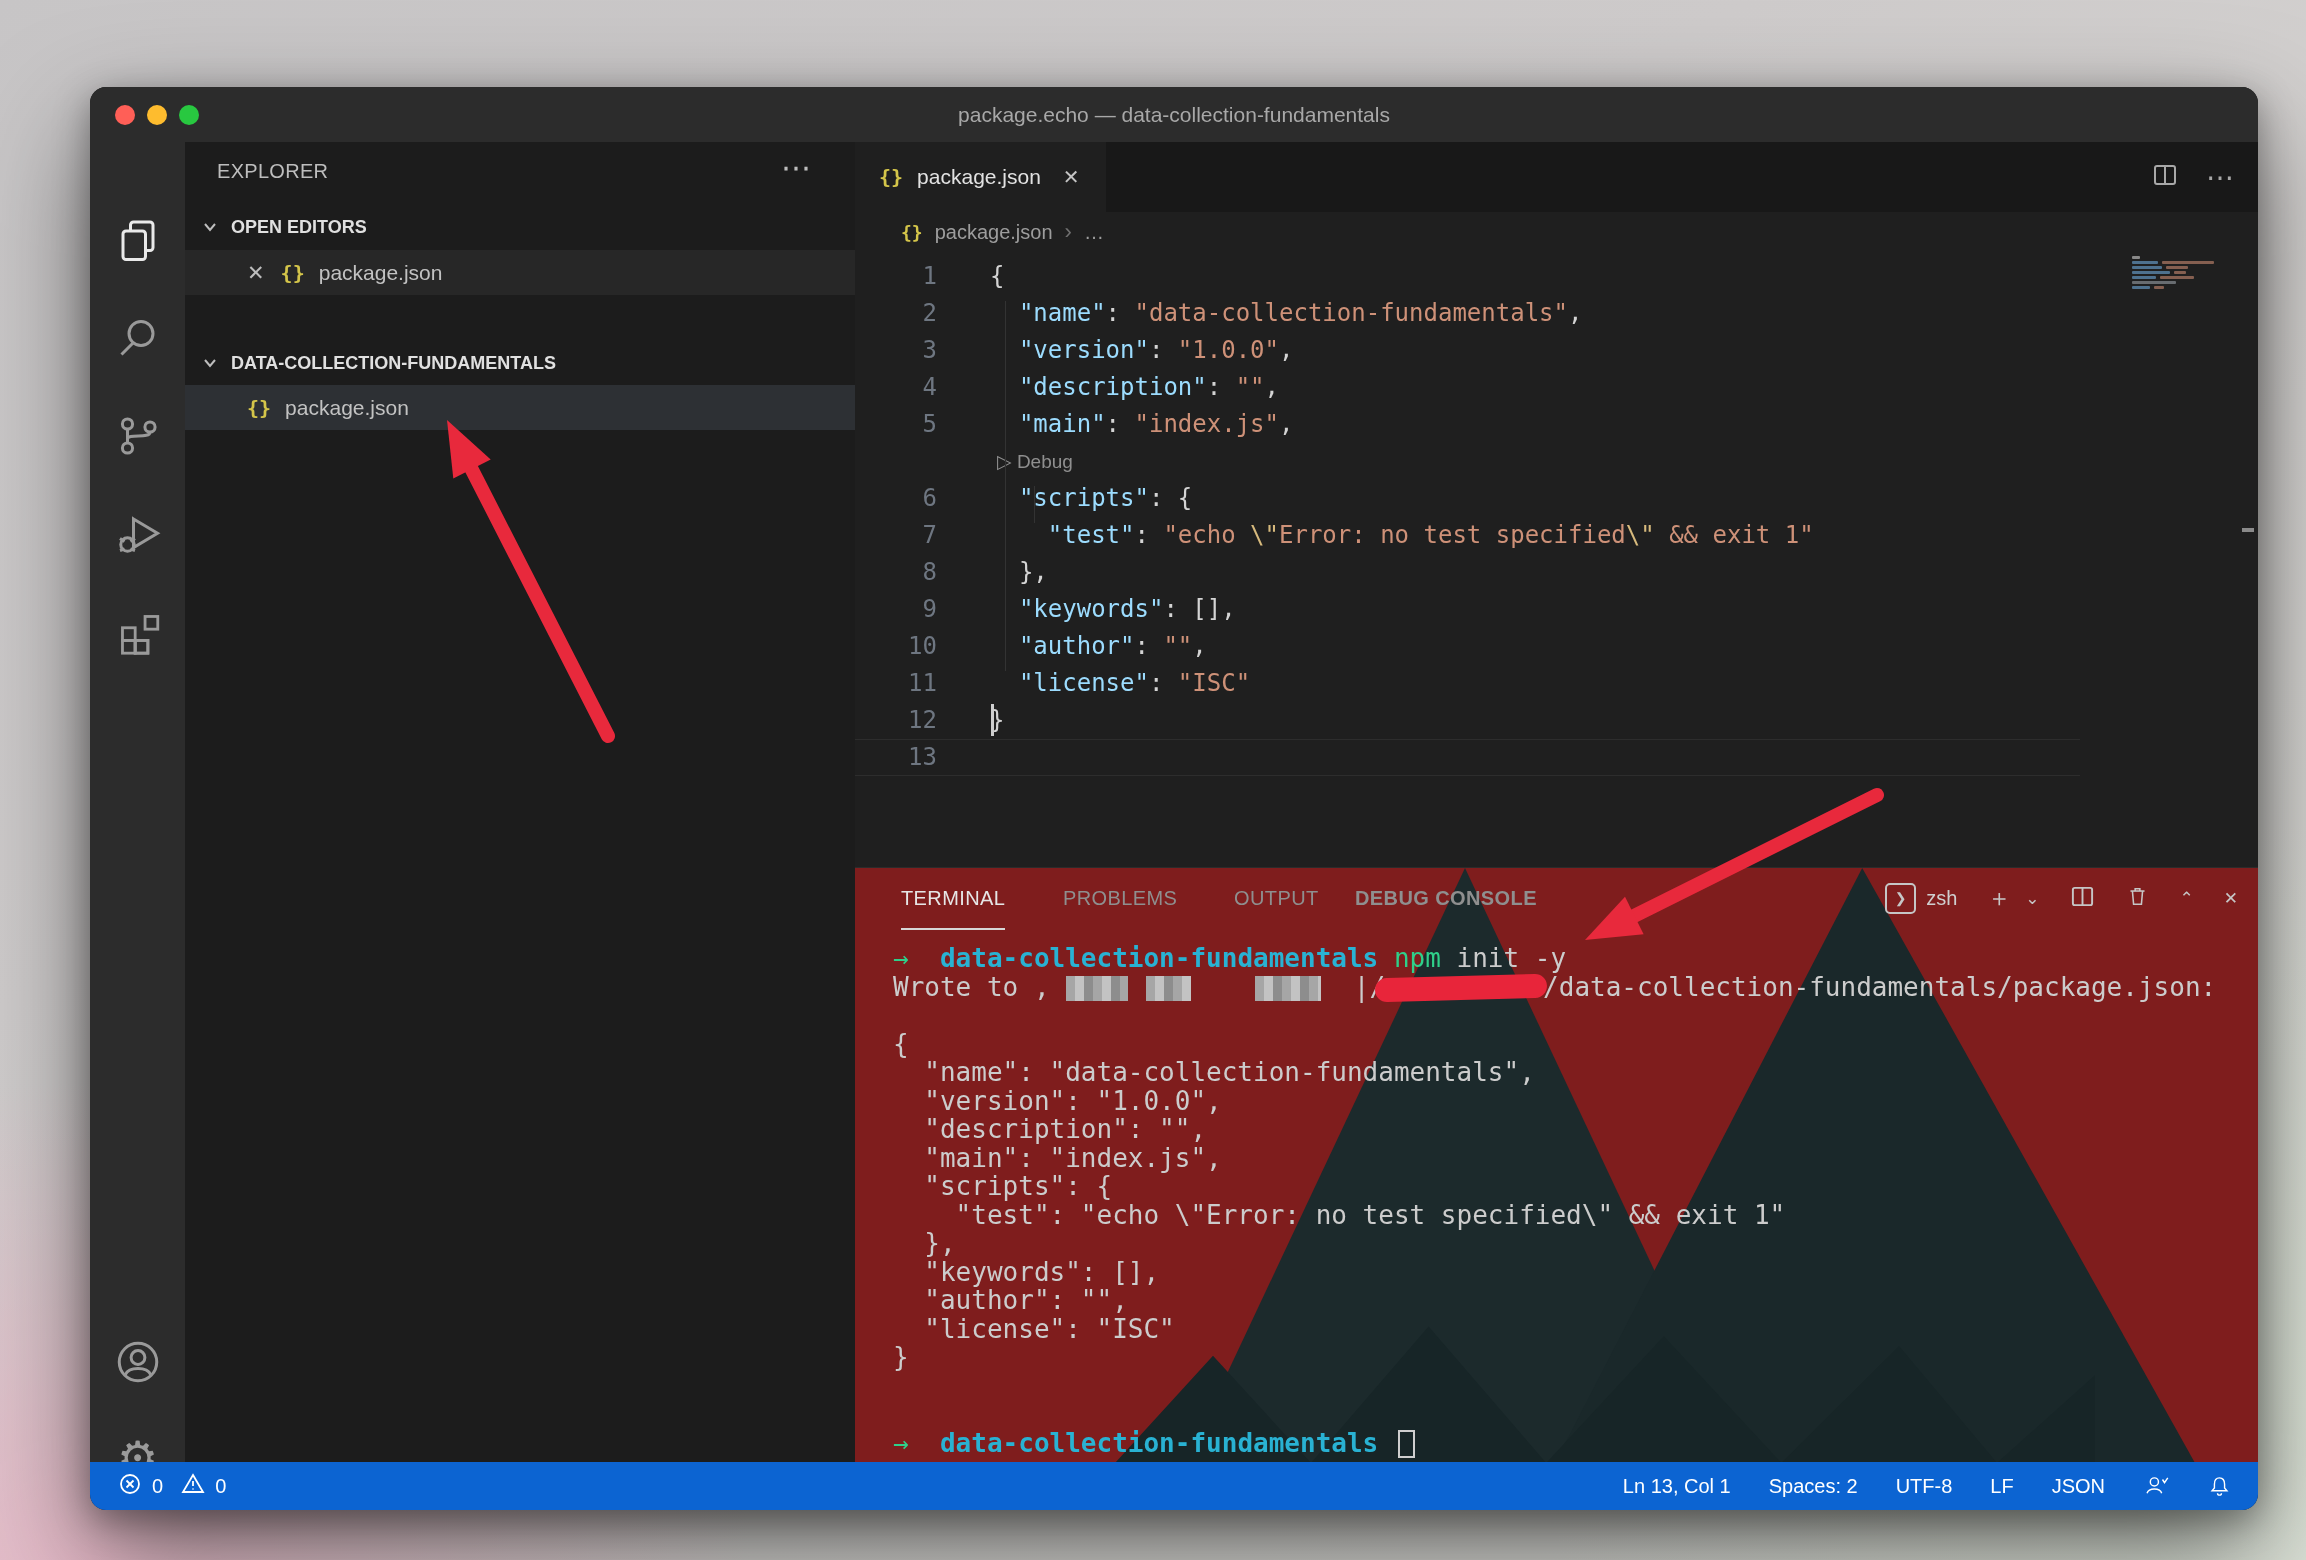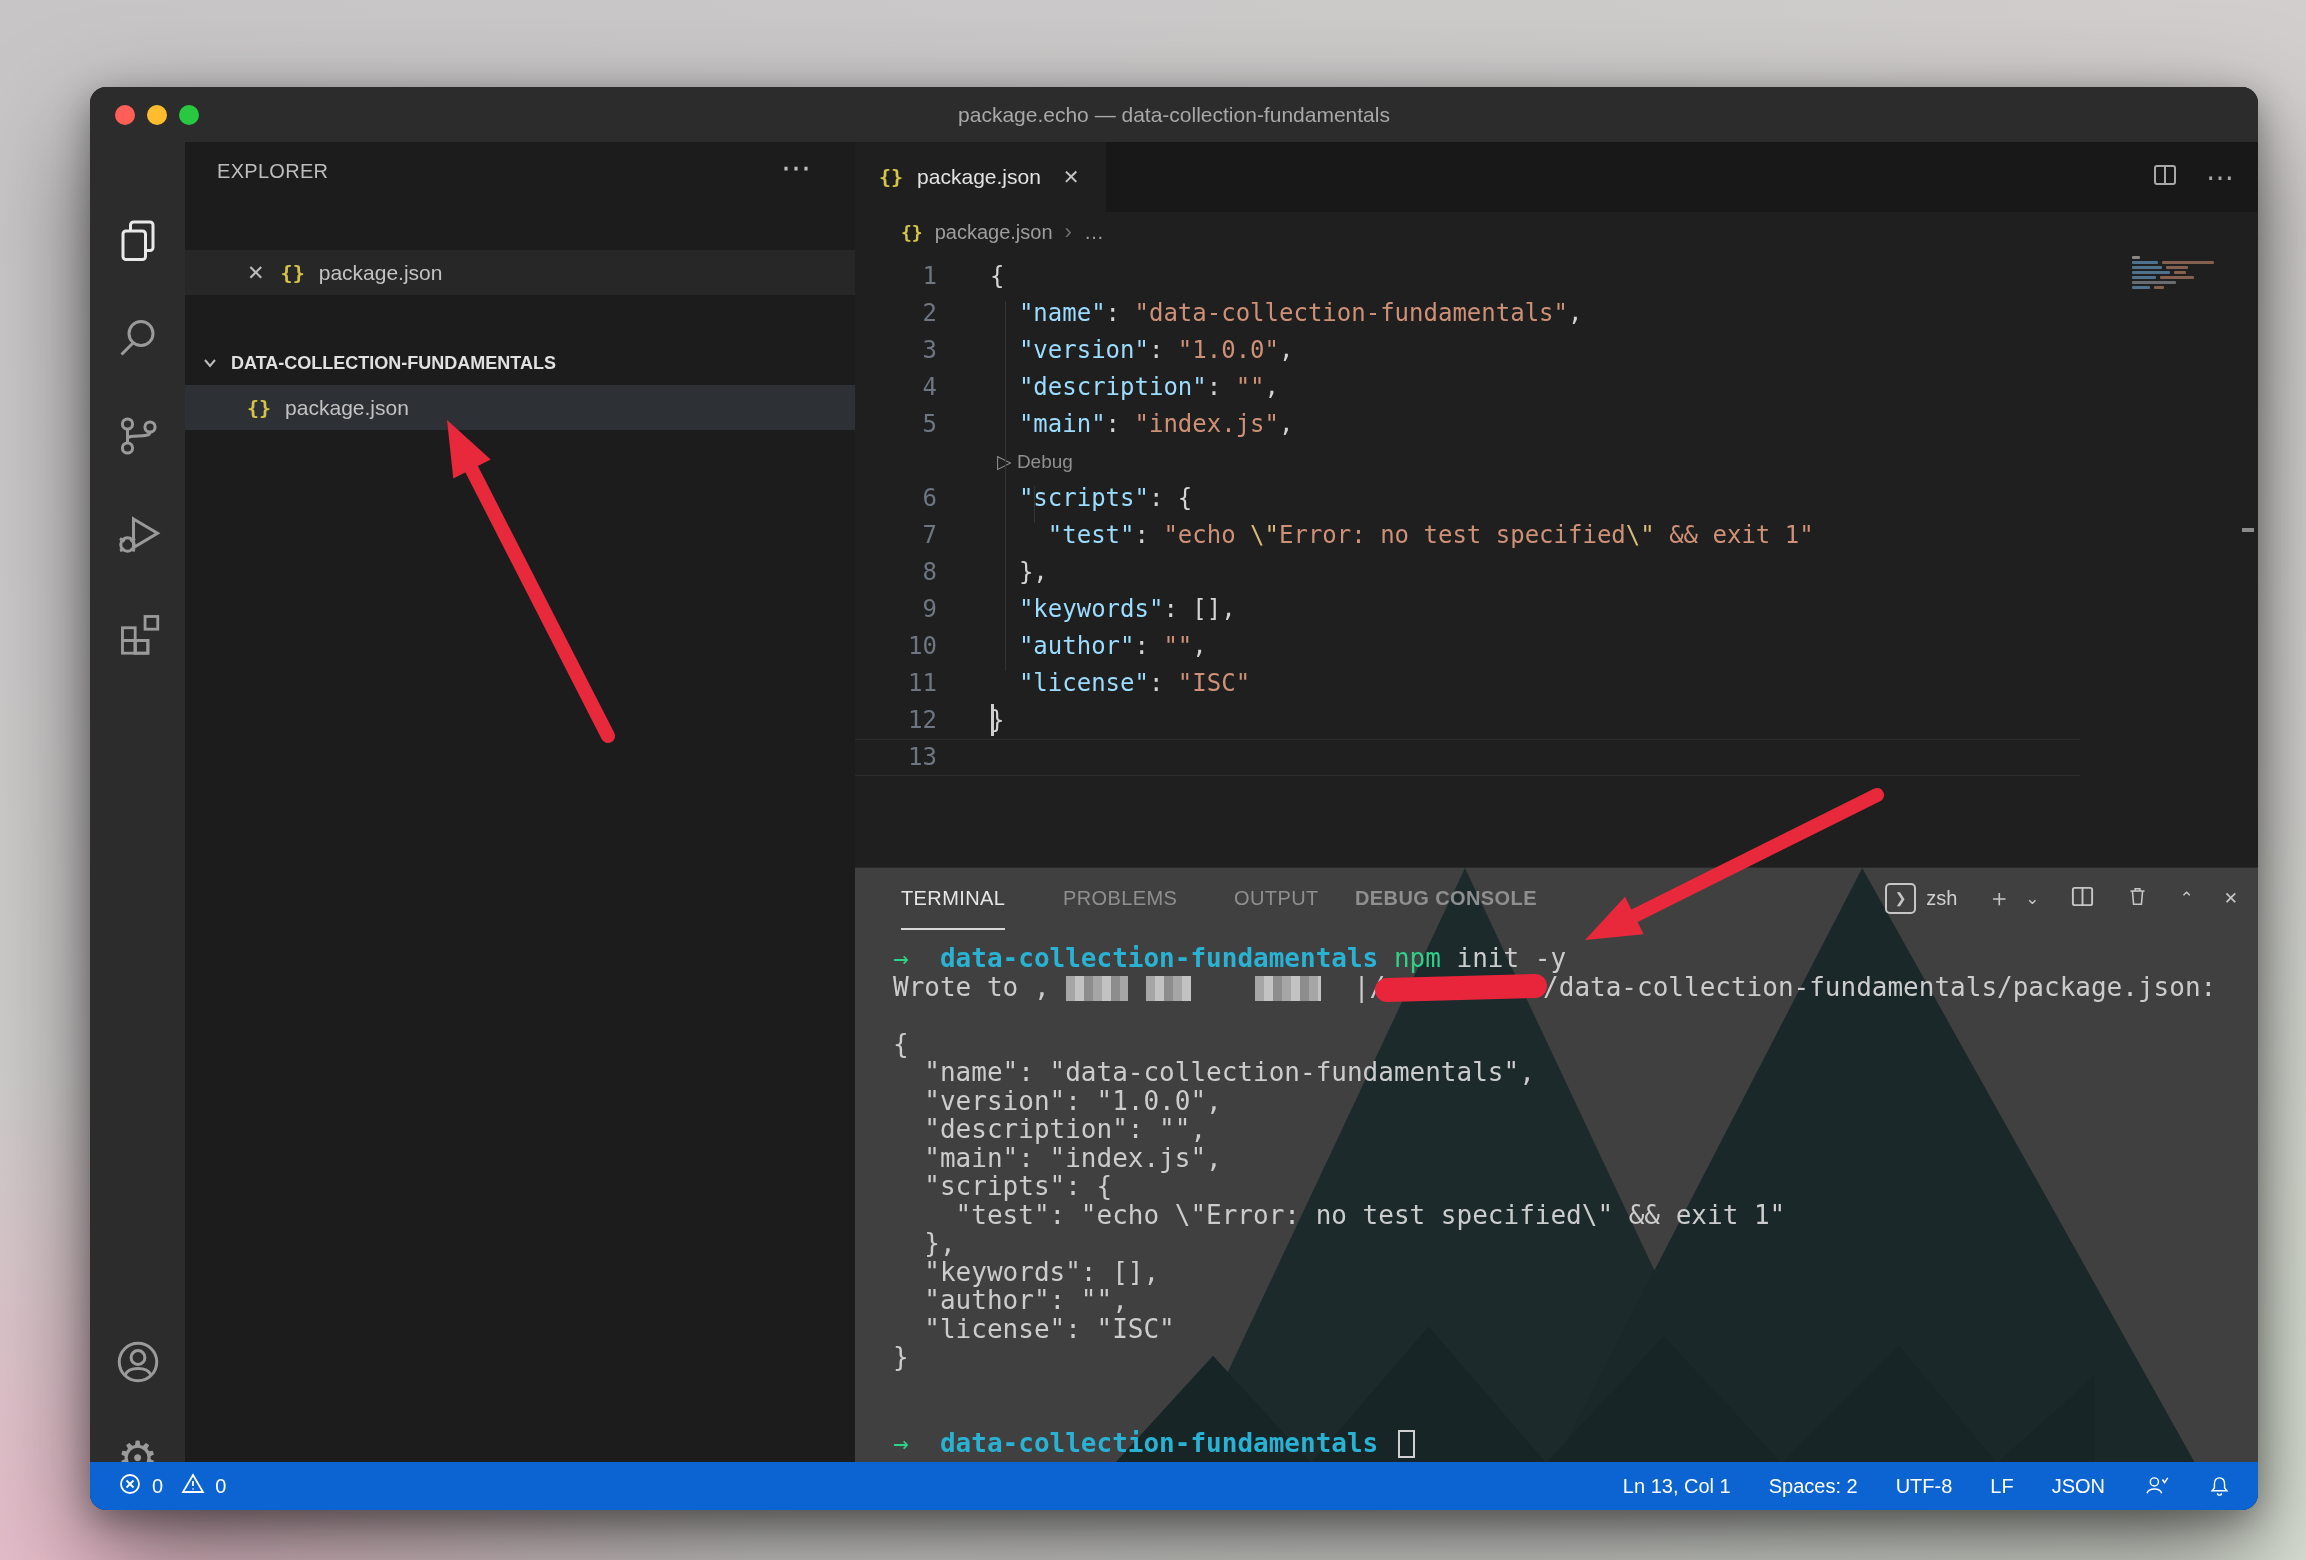--- a/index.html
+++ b/index.html
@@ -67,21 +67,21 @@
     padding-left:142px;}
   .tk-key{color:#9cdcfe;} .tk-str{color:#ce9178;} .tk-esc{color:#d7ba7d;} .tk-pun{color:#d4d4d4;}
   .guide1{position:absolute;left:150px;top:49px;width:1px;height:370px;background:#333;}
   .guide2{position:absolute;left:179px;top:234px;width:1px;height:37px;background:#333;}
   .cursorbar{position:absolute;left:136px;top:452px;width:3px;height:32px;background:#cfcfcf;}
   .minimap{position:absolute;right:14px;top:4px;width:112px;height:60px;}
   .minimap .mrow{display:flex;gap:4px;margin-bottom:2px;}
   .minimap .bar{height:3px;border-radius:1px;}
   .ovr-dash{position:absolute;right:4px;top:276px;width:12px;height:4px;background:#8a8a8a;}
   
-  .panel{position:absolute;left:0;top:725px;width:1403px;height:595px;background:#404040;border-top:1px solid #2b2b2b;overflow:hidden;}
+  .panel{position:absolute;left:0;top:725px;width:1403px;height:595px;background:#7f1d1d;border-top:1px solid #2b2b2b;overflow:hidden;}
   .tri{position:absolute;}
   .tri.t1{left:330px;top:0;width:560px;height:595px;background:#1c2a2c;clip-path:polygon(50% 0,100% 100%,0 100%);}
   .tri.t2{left:700px;top:0;width:640px;height:595px;background:#1a282a;clip-path:polygon(48% 0,100% 100%,0 100%);}
   .tri.t3{left:260px;top:400px;width:980px;height:195px;background:#172527;
     clip-path:polygon(0 100%,10% 45%,20% 100%,32% 30%,44% 100%,56% 35%,68% 100%,80% 40%,90% 100%,100% 55%,100% 100%);}
   .panel-header{position:absolute;left:0;top:0;width:1403px;height:60px;z-index:2;}
   .ptab{position:absolute;top:0;height:60px;line-height:60px;font-size:20px;letter-spacing:.4px;color:#8f8f8f;}
   .ptab.active{color:#e6e6e6;border-bottom:2px solid #d7d7d7;}
   .panel-actions{position:absolute;right:20px;top:0;height:60px;display:flex;align-items:center;gap:30px;z-index:2;color:#c6c6c6;}
   .shellbox{width:27px;height:27px;border:2px solid #c6c6c6;border-radius:5px;display:flex;align-items:center;
@@ -168,20 +168,28 @@
       <div class="act-item" style="top:1268px;">
         <span class="gear-glyph">⚙</span>
         <span class="badge">1</span>
       </div>
     </div>
 
     <div class="sidebar">
       <div class="sb-header">
         <span class="label">EXPLORER</span>
         <span class="more">⋯</span>
+      </div>
+      <div class="sb-sec sec-openeditors">
+        <span class="chev">
+            <svg class="cv" width="22" height="22" viewBox="0 0 22 22">
+              <polyline points="6,8 11,14 16,8"></polyline>
+            </svg>
+          </span>
+        <span>OPEN EDITORS</span>
       </div>
       <div class="sb-row row-openeditor">
         <span class="close">✕</span>
         <span class="braces">{}</span>
         <span>package.json</span>
       </div>
       <div class="sb-sec sec-folder">
         <span class="chev">
             <svg class="cv" width="22" height="22" viewBox="0 0 22 22">
               <polyline points="6,8 11,14 16,8"></polyline>

